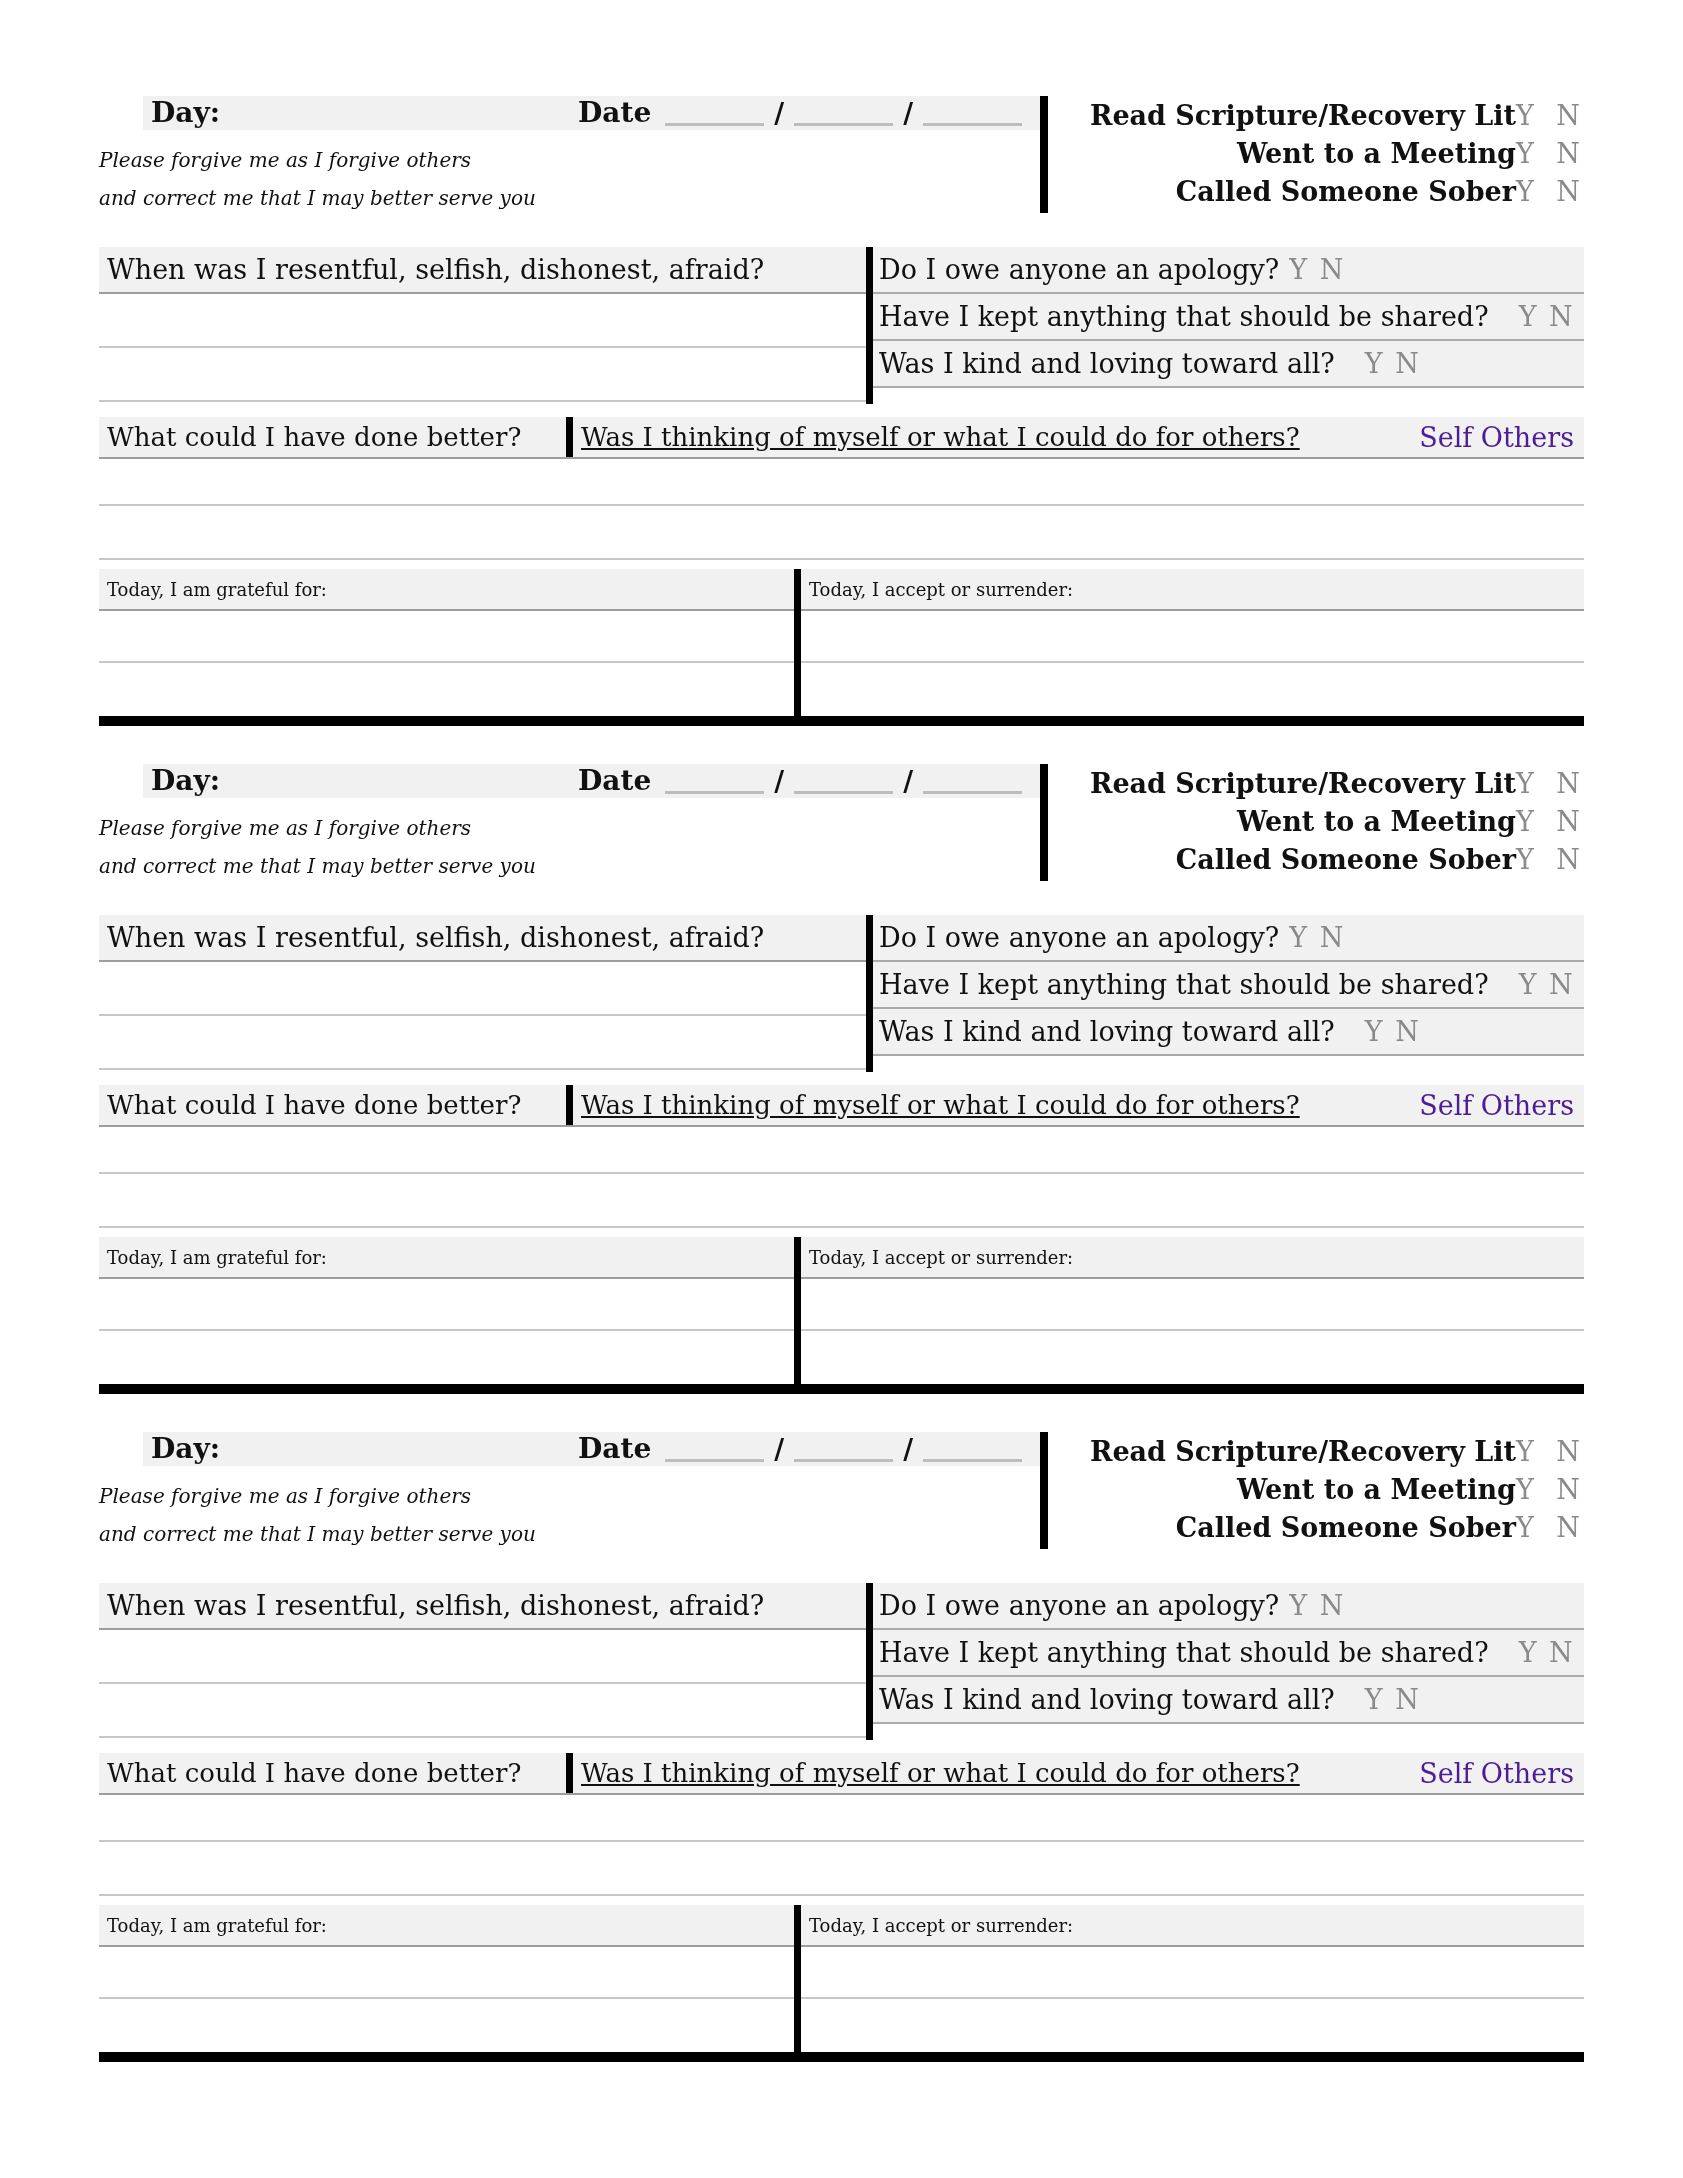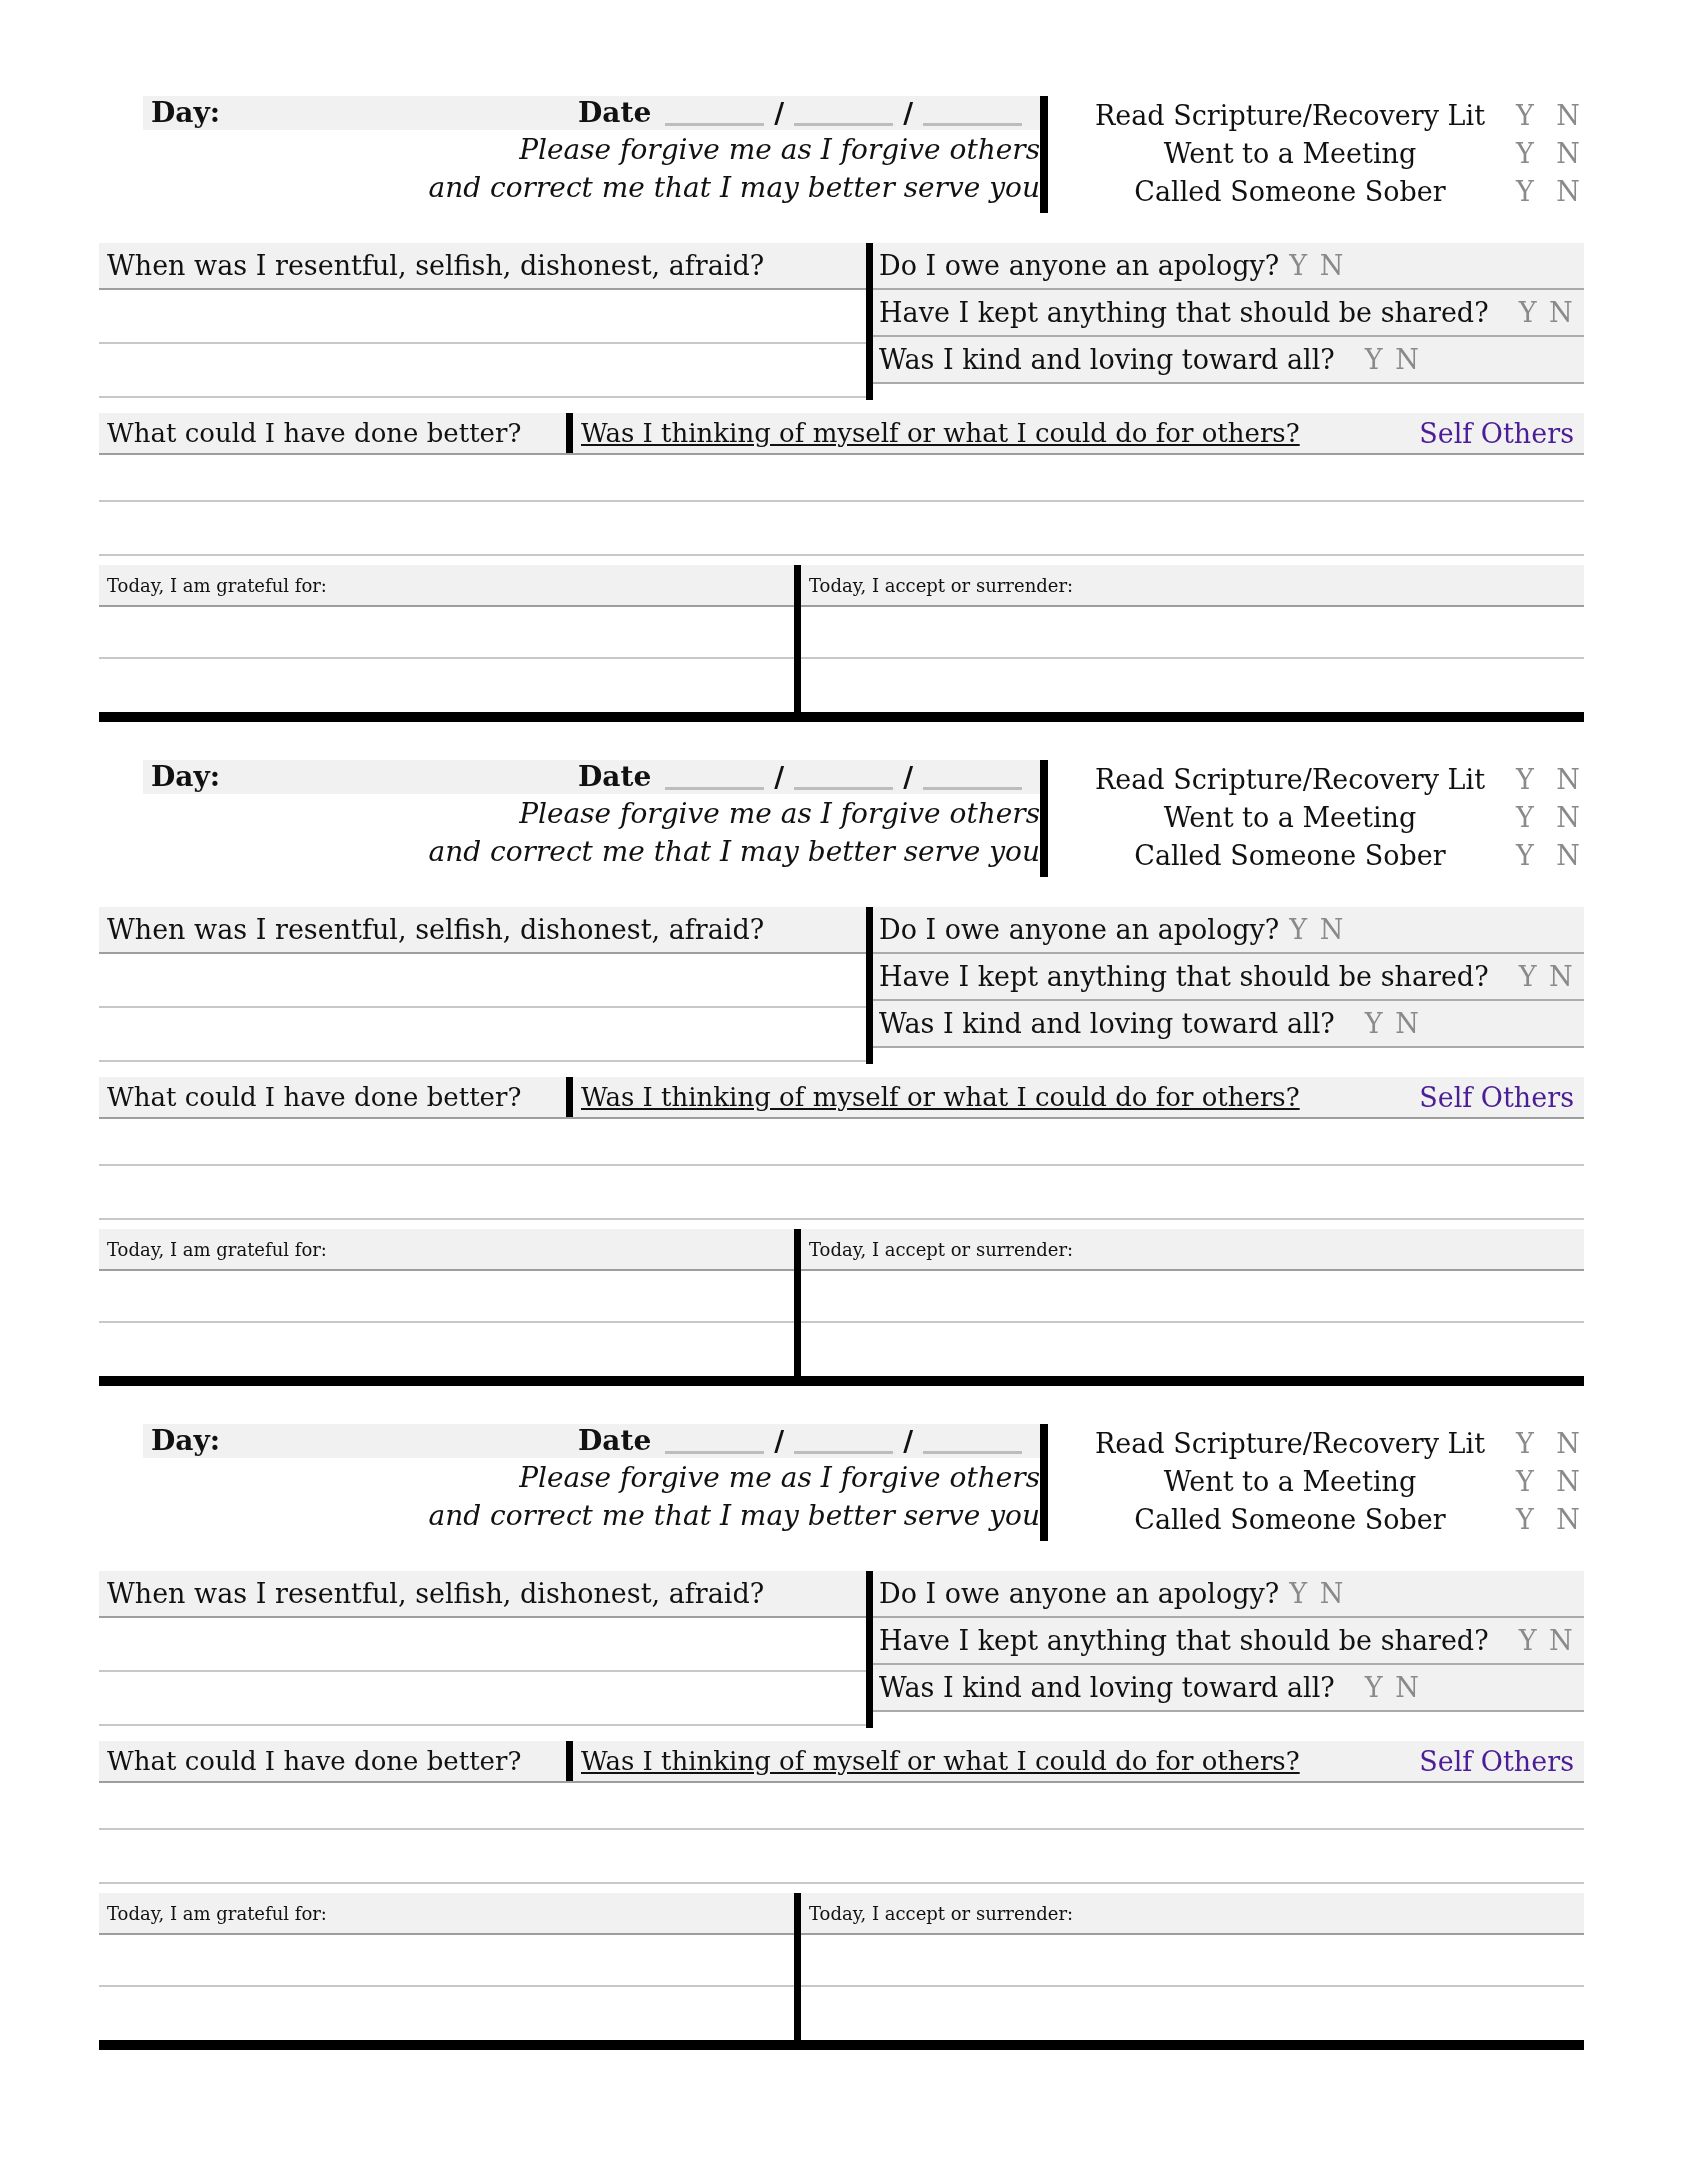--- a/index.html
+++ b/index.html
@@ -22,25 +22,25 @@
 
   
   .header-row{display:flex;}
   .header-left{width:941px;flex:0 0 auto;}
   .daydate-bar{height:34px;background:var(--bar-bg);display:flex;align-items:center;padding:0 18px 0 8px;margin-left:44px;}
   .b-label{font-weight:bold;font-size:28px;line-height:34px;}
   .date-word{margin-right:14px;}
   .spacer{flex:1;}
   .date-line{width:99px;height:26px;border-bottom:3px solid #bdbdbd;}
   .date-slash{font-weight:bold;font-size:27px;margin:0 10px;}
-  .prayer{font-style:italic;font-size:28px;line-height:38px;text-align:right;padding-top:1px;}
+  .prayer{font-style:italic;font-size:20px;line-height:38px;text-align:left;padding-top:11px;}
   .header-vbar{width:8px;height:117px;}
   .header-right{flex:1;margin-left:16px;}
   .check-row{height:38px;display:flex;align-items:center;font-size:27px;}
-  .check-label{flex:1;text-align:center;}
+  .check-label{flex:1;text-align:right;font-weight:bold;}
   .yn{color:var(--muted);word-spacing:14px;padding-right:4px;}
 
   
   .questions-row{display:flex;margin-top:30px;text-align:right;}
   .q-left{width:767px;flex:0 0 auto;}
   .q-left-bar{height:47px;background:var(--bar-bg);border-bottom:2px solid var(--rule-strong);
     display:flex;align-items:center;padding-left:8px;font-size:27px;}
   .q-space{height:54px;border-bottom:2px solid var(--rule-light);}
   .q-vbar{width:7px;height:157px;}
   .q-right{flex:1;}

